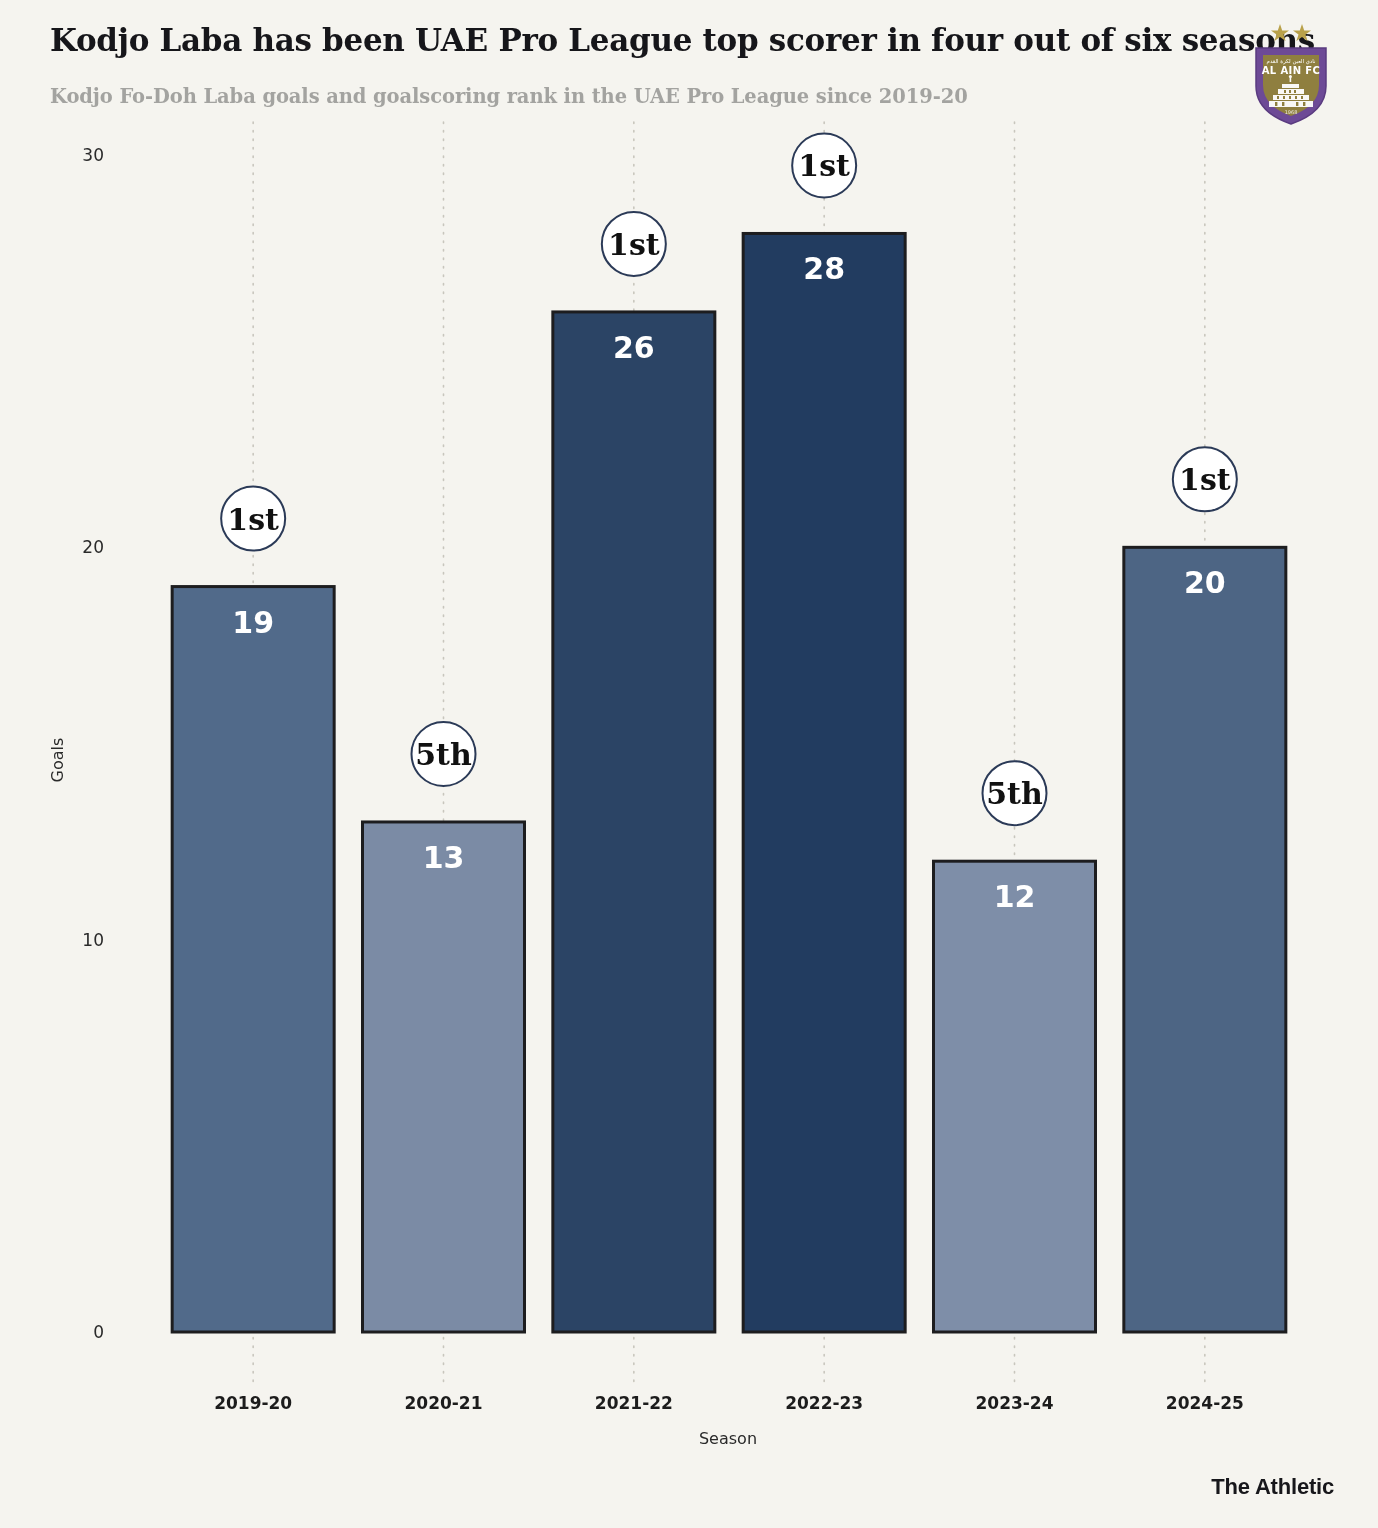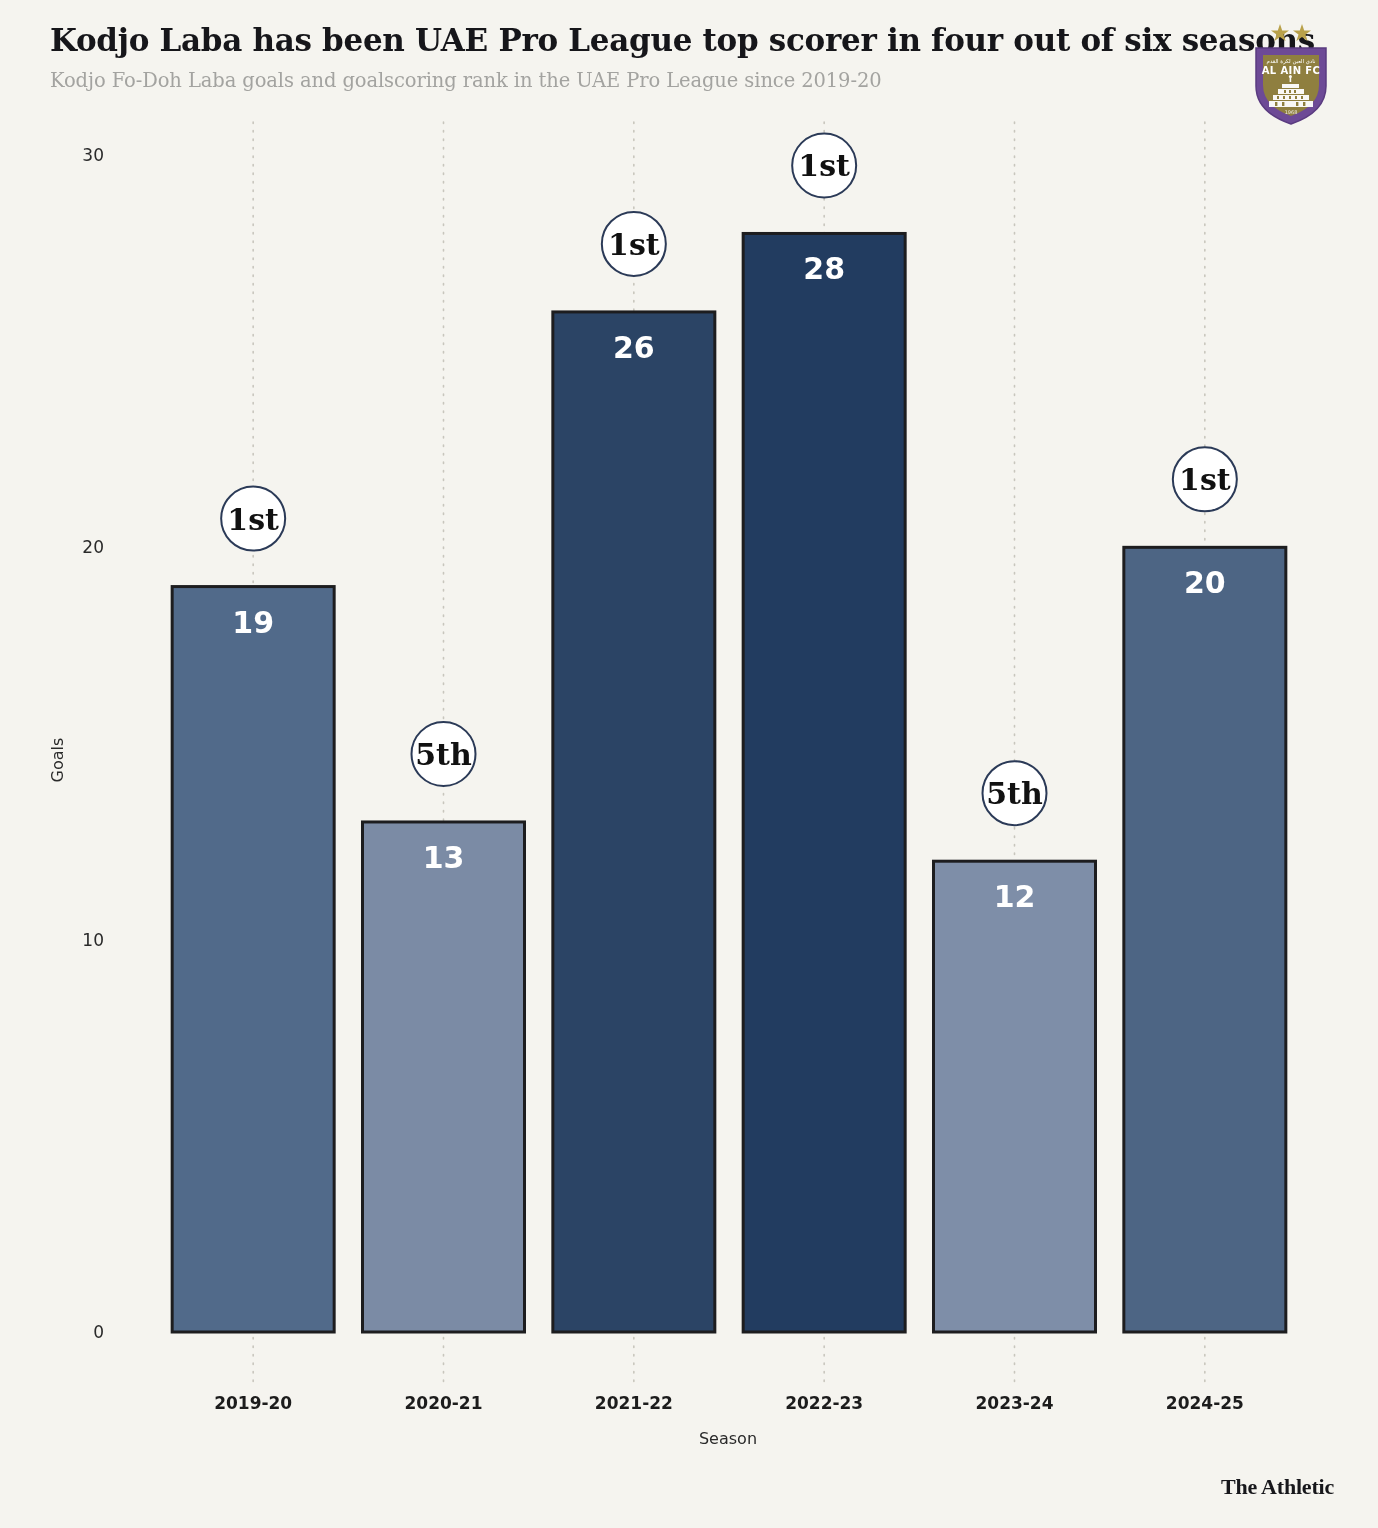--- a/index.html
+++ b/index.html
@@ -16,24 +16,24 @@
   .title {
     font-family: "DejaVu Serif", serif;
     font-weight: bold;
     font-size: 31px;
     letter-spacing: -0.3px;
     color: #16161a;
     white-space: nowrap;
   }
   .subtitle {
     font-family: "DejaVu Serif", serif;
-    font-weight: normal;
+    font-weight: bold;
     font-size: 19.5px;
     color: #a3a3a0;
-    margin-top: 11px;
+    margin-top: 27px;
     letter-spacing: -0.1px;
     white-space: nowrap;
   }
 
   
   .crest-wrap { position: absolute; right: 38px; top: 20px; width: 98px; height: 108px; }
 
   
   .plot {
     position: absolute;
@@ -70,21 +70,21 @@
     font-family: "DejaVu Serif", serif;
     font-weight: bold;
     font-size: 30px;
     fill: #111111;
   }
 
   
   .brand {
     position: absolute;
     right: 44px; bottom: 28px;
-    font-family: Liberation Serif, serif;
+    font-family: Liberation Sans, sans-serif;
     font-weight: bold;
     font-size: 22px;
     letter-spacing: -0.2px;
     color: #17171b;
     margin-top: 18px;
   }
 </style>
 </head>
 <body>
 

